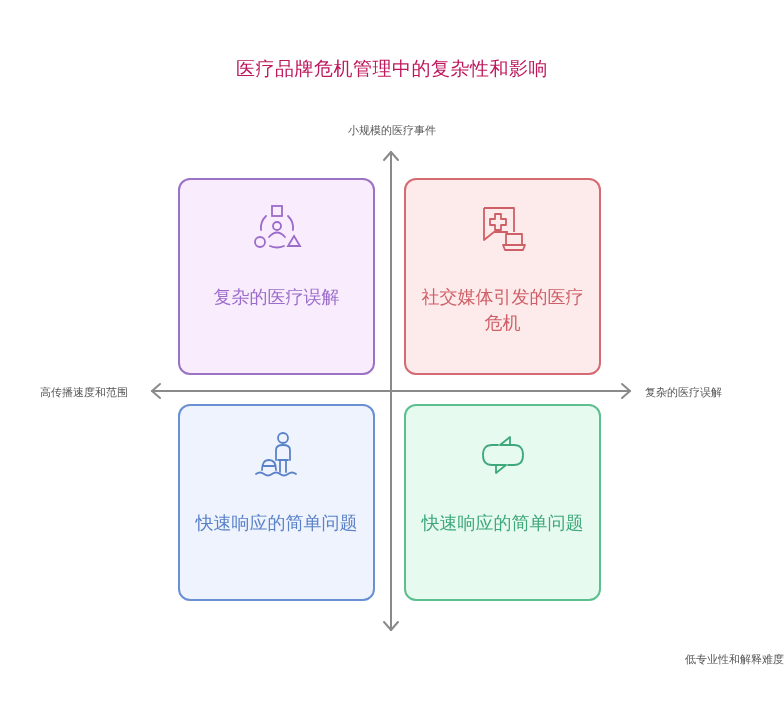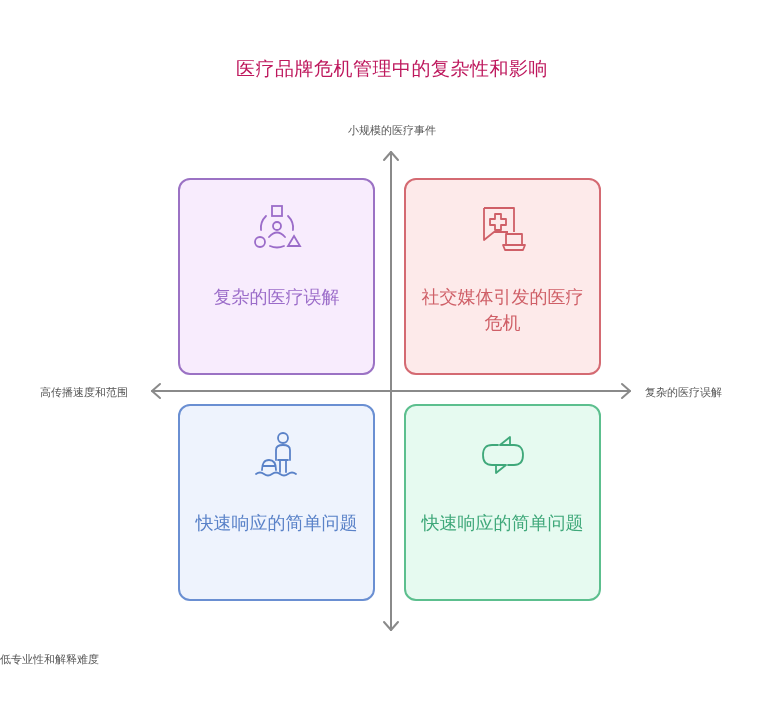--- a/index.html
+++ b/index.html
@@ -34,21 +34,21 @@
     <line x1="391" y1="152" x2="391" y2="630"></line>
     <line x1="152" y1="391" x2="630" y2="391"></line>
     <polyline points="384,160 391,152 398,160"></polyline>
     <polyline points="384,622 391,630 398,622"></polyline>
     <polyline points="160,384 152,391 160,398"></polyline>
     <polyline points="622,384 630,391 622,398"></polyline>
   </g>
 </svg>
 
 <div class="axis-label" style="left:0;width:784px;text-align:center;top:123px;">小规模的医疗事件</div>
-<div class="axis-label" style="left:0;width:784px;text-align:left;top:652px;">低专业性和解释难度</div>
+<div class="axis-label" style="left:0;width:784px;text-align:right;top:652px;">低专业性和解释难度</div>
 <div class="axis-label" style="left:40px;top:385px;">高传播速度和范围</div>
 <div class="axis-label" style="left:645px;top:385px;">复杂的医疗误解</div>
 
 <div class="quad" style="left:178px;top:178px;border-color:#9b72c4;background:#f8ecfd;">
   <svg class="icon" viewBox="0 0 50 50">
     <g stroke="#9b6cc9" stroke-width="1.8" fill="none" stroke-linecap="round">
       <rect x="20" y="2" width="10" height="10"></rect>
       <circle cx="25" cy="22" r="4"></circle>
       <path d="M17 33 Q25 24 33 33"></path>
       <path d="M14 12 Q8 18 9 26"></path>

